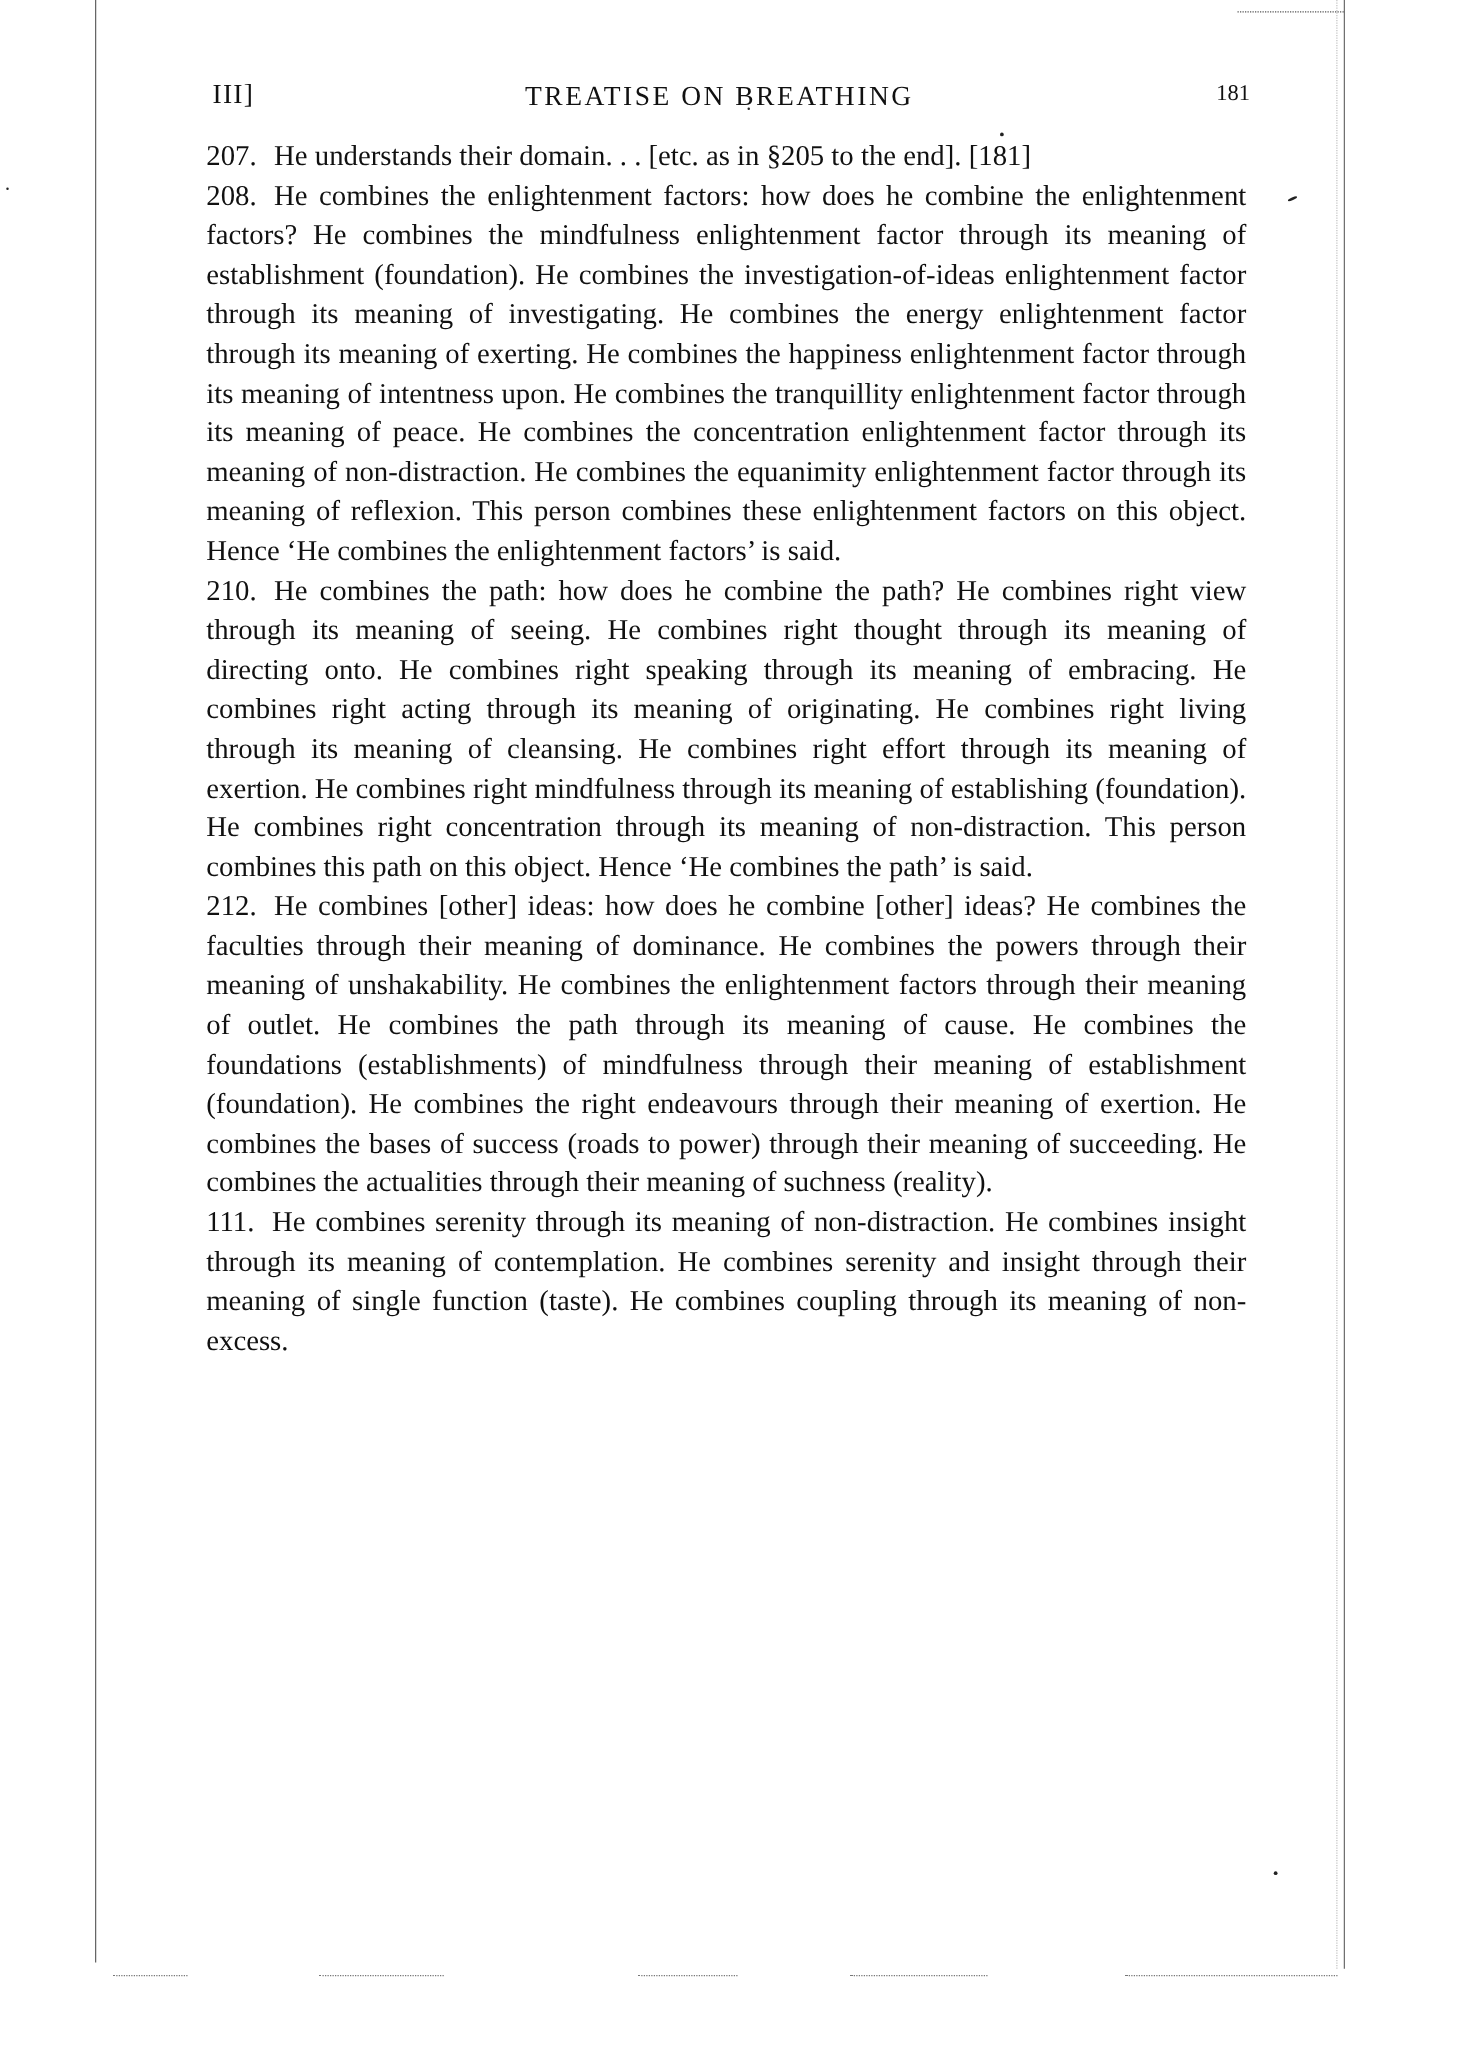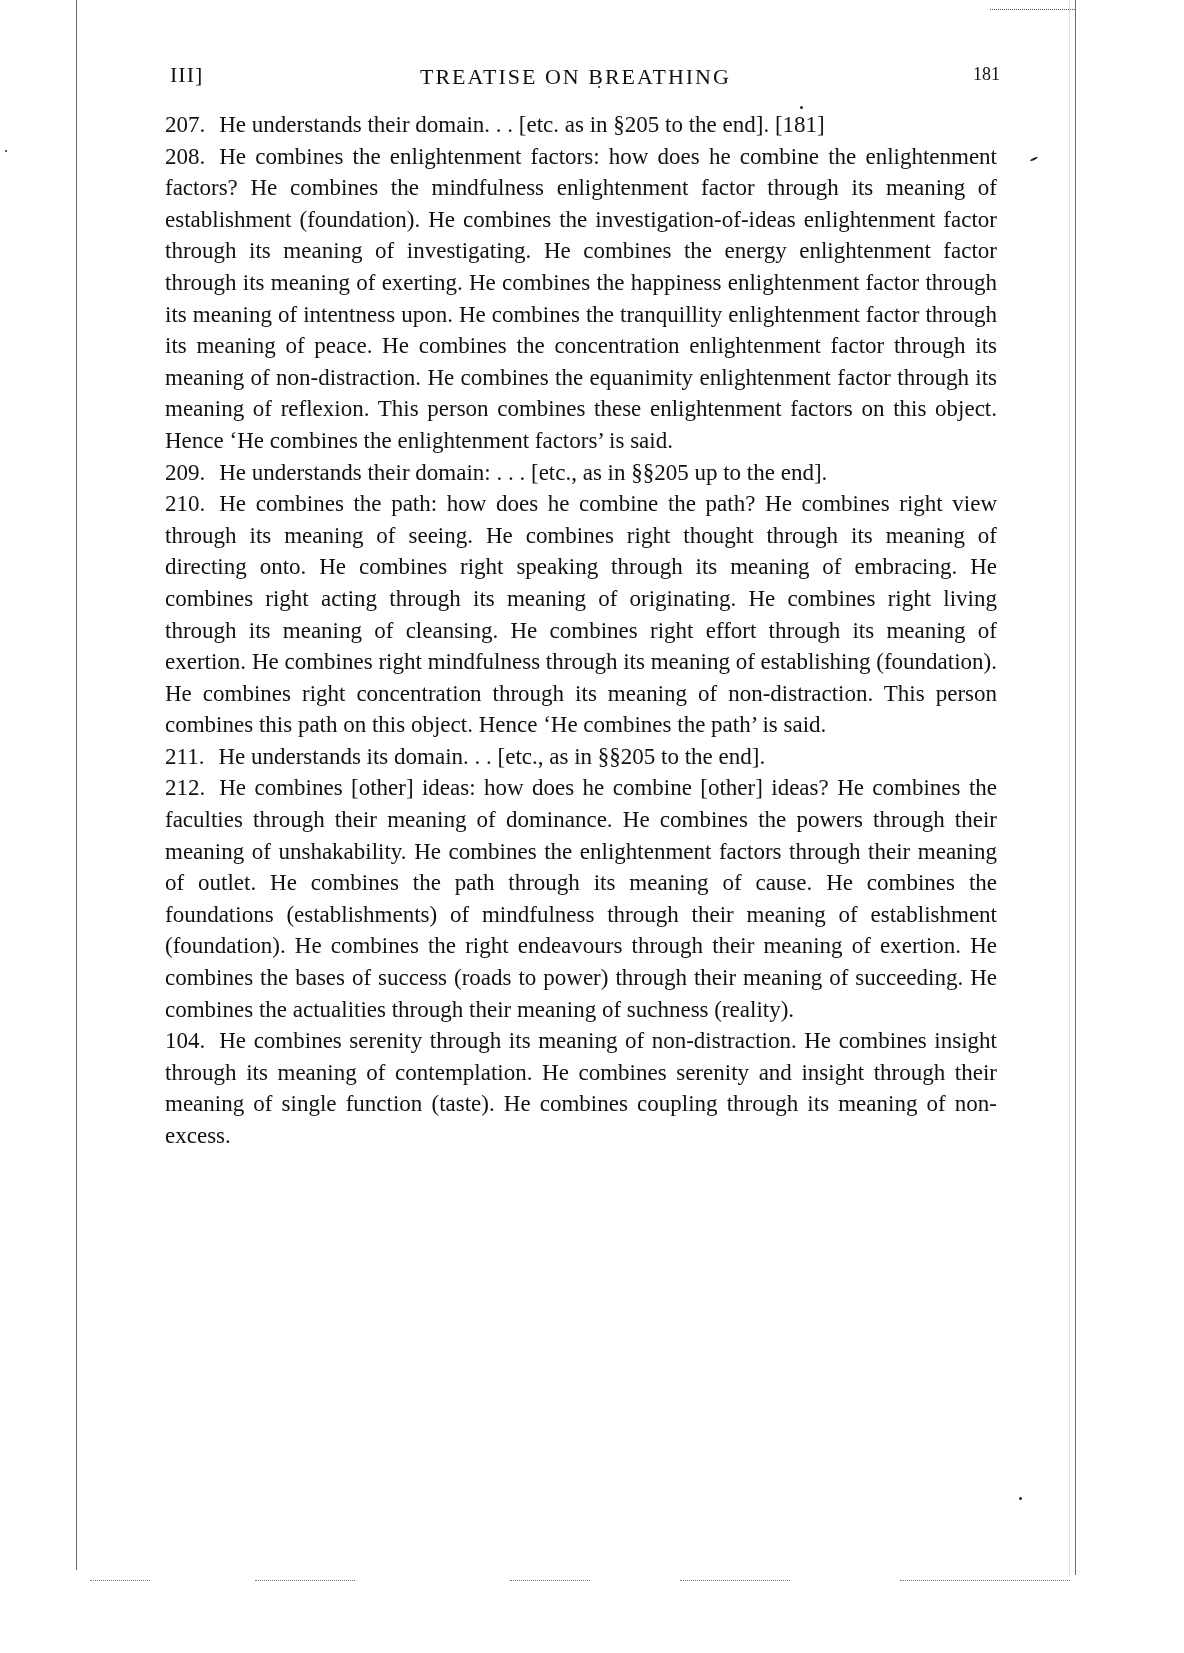--- a/index.html
+++ b/index.html
@@ -134,27 +134,21 @@
 </div>
 
 <div class="text-block">
   <p class="para">
     <span class="pnum">207.</span><span class="it"></span><span>He understands their domain. . . [etc. as in §205 to the end]. [181]</span>
   </p>
   <p class="para">
     <span class="pnum">208.</span><span class="it">He combines the enlightenment factors</span><span>: how does he combine the enlightenment factors? He combines the mindfulness enlightenment factor through its meaning of establishment (foundation). He combines the investigation-of-ideas enlightenment factor through its meaning of investigating. He combines the energy enlightenment factor through its meaning of exerting. He combines the happiness enlightenment factor through its meaning of intentness upon. He combines the tranquillity enlightenment factor through its meaning of peace. He combines the concentration enlightenment factor through its meaning of non-distraction. He combines the equanimity enlightenment factor through its meaning of reflexion. This person combines these enlightenment factors on this object. Hence ‘He combines the enlightenment factors’ is said.</span>
   </p>
   <p class="para">
-    <span class="pnum">209.</span><span class="it">He understands their domain</span><span>: . . . [etc., as in §§205 up to the end].</span>
-  </p>
-  <p class="para">
     <span class="pnum">210.</span><span class="it">He combines the path</span><span>: how does he combine the path? He combines right view through its meaning of seeing. He combines right thought through its meaning of directing onto. He combines right speaking through its meaning of embracing. He combines right acting through its meaning of originating. He combines right living through its meaning of cleansing. He combines right effort through its meaning of exertion. He combines right mindfulness through its meaning of establishing (foundation). He combines right concentration through its meaning of non-distraction. This person combines this path on this object. Hence ‘He combines the path’ is said.</span>
-  </p>
-  <p class="para">
-    <span class="pnum">211.</span><span class="it"></span><span>He understands its domain. . . [etc., as in §§205 to the end].</span>
   </p>
   <p class="para">
     <span class="pnum">212.</span><span class="it">He combines [other] ideas</span><span>: how does he combine [other] ideas? He combines the faculties through their meaning of dominance. He combines the powers through their meaning of unshakability. He combines the enlightenment factors through their meaning of outlet. He combines the path through its meaning of cause. He combines the foundations (establishments) of mindfulness through their meaning of establishment (foundation). He combines the right endeavours through their meaning of exertion. He combines the bases of success (roads to power) through their meaning of succeeding. He combines the actualities through their meaning of suchness (reality).</span>
   </p>
   <p class="para">
-    <span class="pnum">104.</span><span class="it"></span><span>He combines serenity through its meaning of non-distraction. He combines insight through its meaning of contemplation. He combines serenity and insight through their meaning of single function (taste). He combines coupling through its meaning of non-excess.</span>
+    <span class="pnum">111.</span><span class="it"></span><span>He combines serenity through its meaning of non-distraction. He combines insight through its meaning of contemplation. He combines serenity and insight through their meaning of single function (taste). He combines coupling through its meaning of non-excess.</span>
   </p>
 </div>
 
 </body></html>

